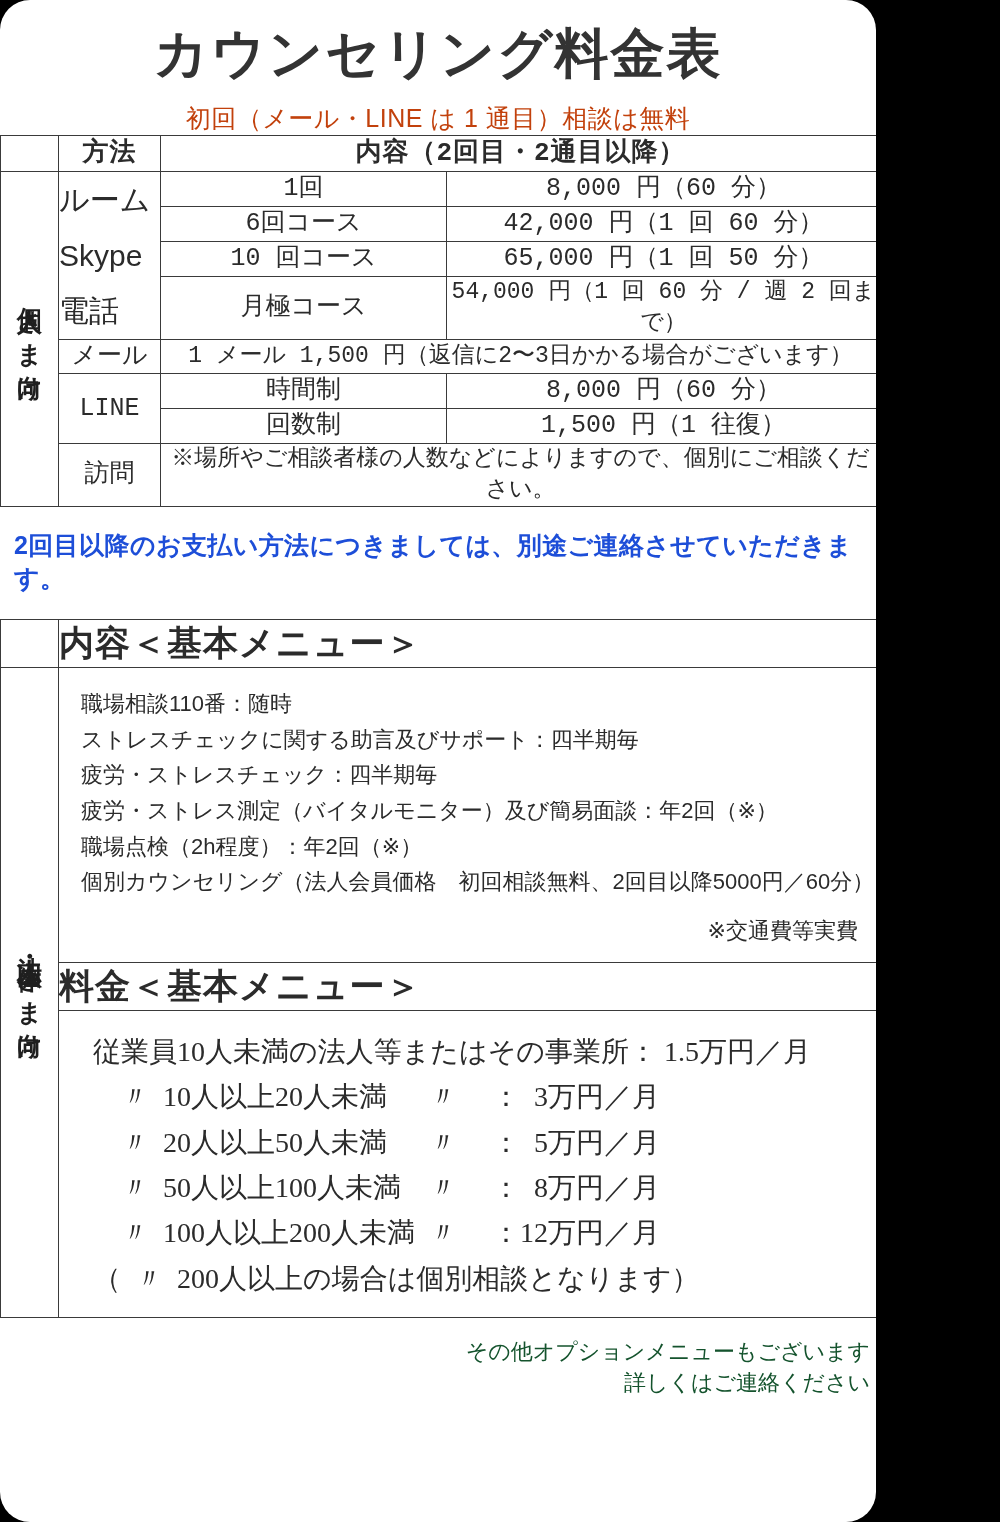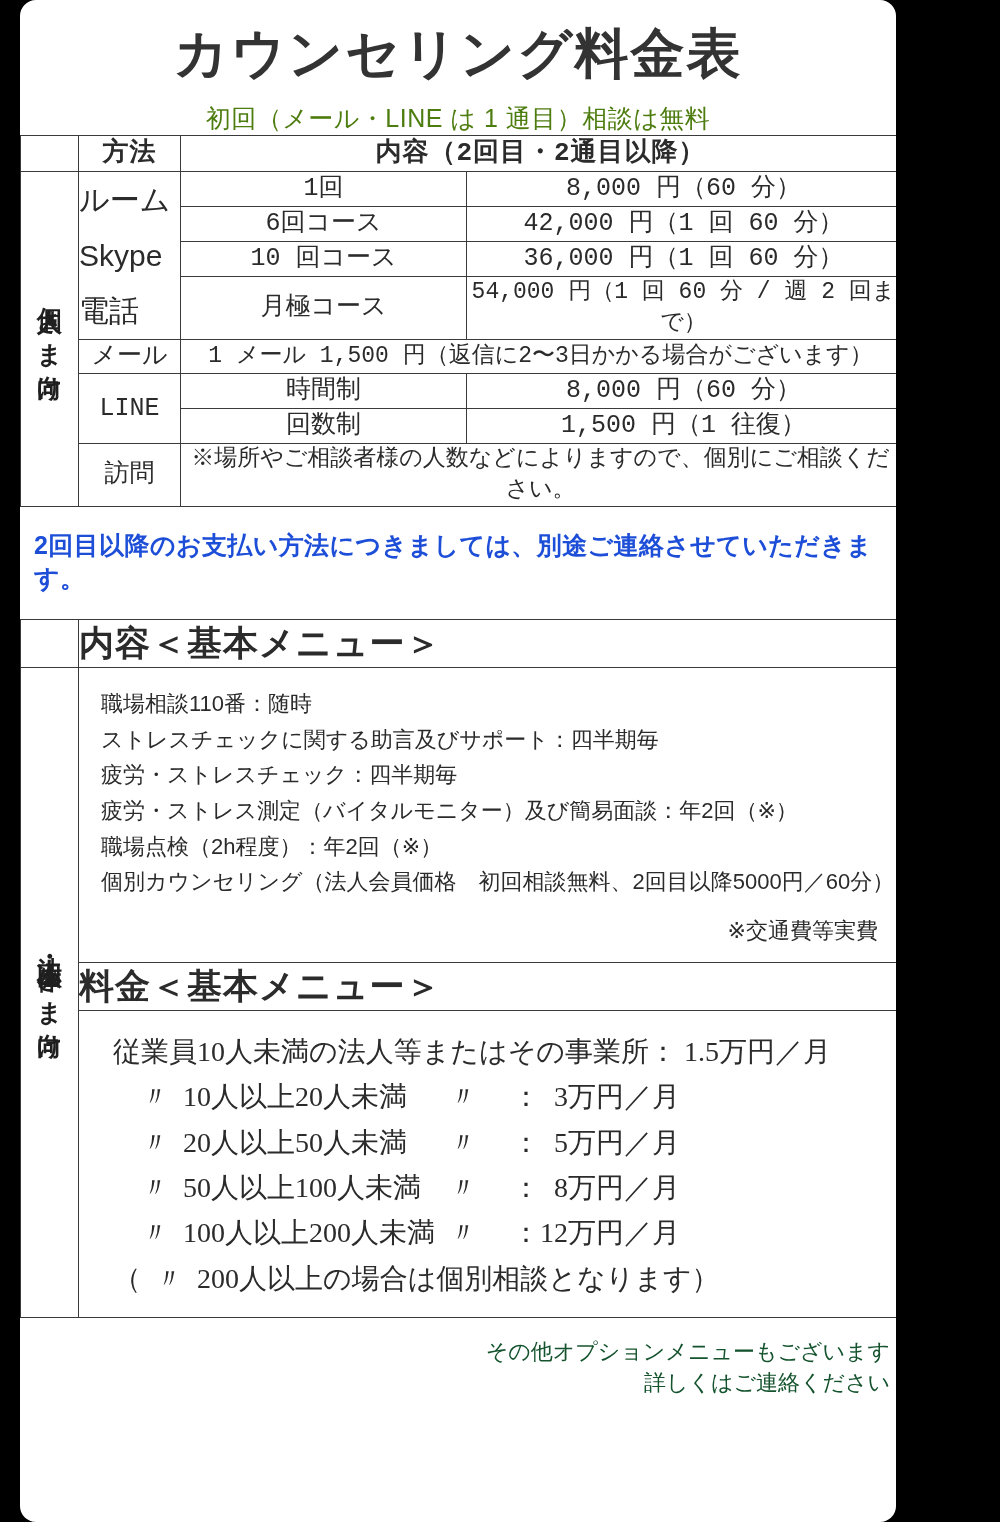--- a/index.html
+++ b/index.html
@@ -12,41 +12,40 @@
     width: 1000px;
     height: 1522px;
     font-family: "Liberation Sans", "DejaVu Sans", sans-serif;
     color: #2b2b2b;
   }
   #page {
     position: relative;
     width: 876px;
     height: 1522px;
     background: #ffffff;
-    border-radius: 16px;
+    border-radius: 30px;
     overflow: hidden;
     box-sizing: border-box;
-    margin-left: 20px;
   }
 
   
   .doc-title {
     text-align: center;
     font-size: 54px;
     font-weight: bold;
     letter-spacing: 2px;
     color: #333333;
     margin: 0;
     padding-top: 22px;
     line-height: 1.15;
   }
   .doc-subtitle {
     text-align: center;
     font-size: 25px;
-    color: #4d7c0f;
+    color: #c2410c;
     margin: 0;
     padding-top: 18px;
     letter-spacing: 0.5px;
   }
 
   
   .tbl-wrap {
     margin: 0 auto;
     width: 880px;
     box-sizing: border-box;
@@ -188,21 +187,21 @@
           </td>
           <td class="cell-ctr">1回</td>
           <td class="cell-ctr">8,000 円（60 分）</td>
         </tr>
         <tr>
           <td class="cell-ctr">6回コース</td>
           <td class="cell-ctr">42,000 円（1 回 60 分）</td>
         </tr>
         <tr>
           <td class="cell-ctr">10 回コース</td>
-          <td class="cell-ctr">36,000 円（1 回 60 分）</td>
+          <td class="cell-ctr">65,000 円（1 回 50 分）</td>
         </tr>
         <tr>
           <td class="cell-ctr">月極コース</td>
           <td class="cell-ctr small">54,000 円（1 回 60 分 / 週 2 回まで）</td>
         </tr>
 
         <tr>
           <td class="cell-ctr">メール</td>
           <td class="cell-ctr small" colspan="2">1 メール 1,500 円（返信に2〜3日かかる場合がございます）</td>
         </tr>

